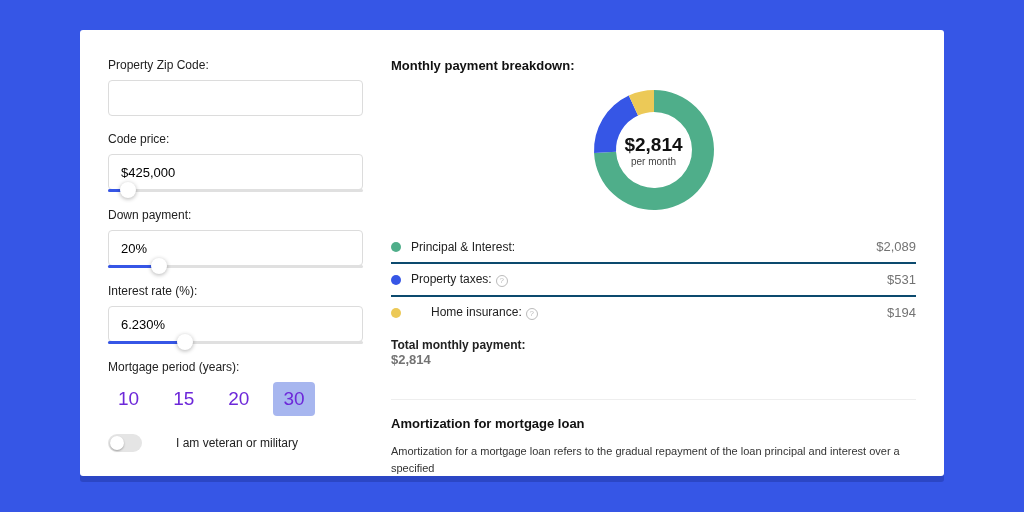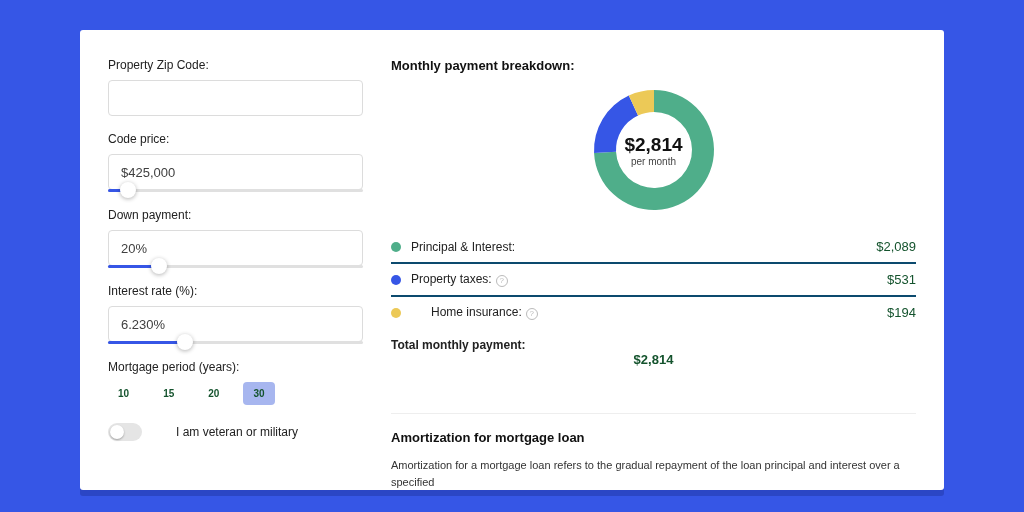--- a/index.html
+++ b/index.html
@@ -3,47 +3,47 @@
 <meta charset="utf-8">
 <style>
   * { box-sizing: border-box; margin: 0; padding: 0; }
   body { font-family: -apple-system, BlinkMacSystemFont, "Segoe UI", Arial, sans-serif; background: #3656e6; width: 1024px; height: 512px; overflow: hidden; }
   .outer { padding: 30px 80px 0 80px; }
   h1 { color: #fff; font-size: 34px; font-weight: 700; text-align: center; margin-bottom: 22px; }
   .card { background: #fff; border-radius: 3px; padding: 28px 28px 0 28px; display: flex; gap: 28px; box-shadow: 0 6px 0 #2b46c5; min-height: 390px; }
   .left { width: 255px; flex-shrink: 0; }
   .right { flex: 1; }
   .label { font-size: 12px; color: #222; margin-bottom: 8px; display: block; }
-  .input { width: 100%; height: 36px; border: 1px solid #dcdcdc; border-radius: 4px; padding: 0 12px; font-size: 13px; color: #404040; background: #fff; }
+  .input { width: 100%; height: 36px; border: 1px solid #dcdcdc; border-radius: 4px; padding: 0 12px; font-size: 13px; color: #000000; background: #fff; }
   .field { margin-bottom: 16px; position: relative; }
   .slider-track { height: 3px; background: #e0e0e0; border-radius: 2px; margin-top: -1px; position: relative; }
   .slider-fill { height: 3px; background: #3656e6; border-radius: 2px; position: absolute; left: 0; top: 0; }
   .slider-thumb { width: 16px; height: 16px; background: #fff; border-radius: 50%; box-shadow: 0 1px 4px rgba(0,0,0,.3); position: absolute; top: -7px; transform: translateX(-50%); cursor: pointer; }
   .row2 { display: flex; gap: 8px; }
   .row2 .input:first-child { flex: 2; } .row2 .input:last-child { flex: 1; }
   .period-row { display: flex; gap: 14px; align-items: center; }
-  .period-btn { font-size: 10px; color: #14532d; padding: 6px 10px; border-radius: 4px; background: transparent; border: none; cursor: pointer; font-weight: 700; }
+  .period-btn { font-size: 19px; color: #6d28d9; padding: 6px 10px; border-radius: 4px; background: transparent; border: none; cursor: pointer; font-weight: 400; }
   .period-btn.active { background: #a7b6ef; }
   .toggle-row { display: flex; align-items: center; gap: 10px; margin-top: 18px; }
   .toggle { width: 34px; height: 18px; background: #e5e5e5; border-radius: 10px; position: relative; cursor: pointer; }
   .toggle-knob { width: 14px; height: 14px; background: #fff; border-radius: 50%; position: absolute; top: 2px; left: 2px; box-shadow: 0 1px 2px rgba(0,0,0,.3); }
   .toggle-label { font-size: 12px; color: #222; margin-left: 24px; }
   .section-title { font-size: 13px; font-weight: 700; color: #111; margin-bottom: 14px; }
-  .section { border-bottom: 1px solid #eee; padding-bottom: 32px; margin-bottom: 16px; }
+  .section { border-bottom: 1px solid #eee; padding-bottom: 18px; margin-bottom: 16px; }
   .chart-wrap { display: flex; justify-content: center; margin: 8px 0 18px; }
   .donut { width: 126px; height: 126px; position: relative; }
   .donut svg { transform: rotate(-90deg); }
   .donut-center { position: absolute; inset: 0; display: flex; flex-direction: column; align-items: center; justify-content: center; }
   .donut-val { font-size: 19px; font-weight: 700; color: #111; }
   .donut-sub { font-size: 10px; color: #444; }
   .legend-row { display: flex; align-items: center; padding: 8px 0; border-bottom: 2px solid #0c4a6e; font-size: 12px; }
   .legend-row:last-of-type { border-bottom: none; gap: 20px; }
   .dot { width: 10px; height: 10px; border-radius: 50%; margin-right: 10px; flex-shrink: 0; }
   .legend-label { flex: 1; color: #222; }
-  .legend-val { font-weight: 400; color: #14532d; font-size: 13px; text-align: center; }
+  .legend-val { font-weight: 400; color: #737373; font-size: 13px; }
   .total-row { display: flex; padding: 10px 0 14px; font-size: 12px; flex-direction: column; }
   .total-row .legend-label { font-weight: 700; }
   .total-row .legend-val { font-weight: 700; }
   .info-ic { display: inline-flex; width: 12px; height: 12px; border: 1px solid #bbb; border-radius: 50%; color: #bbb; font-size: 8px; align-items: center; justify-content: center; margin-left: 4px; }
   .amort-title { font-size: 13px; font-weight: 700; color: #111; margin-bottom: 12px; }
   .amort-text { font-size: 11px; color: #333; line-height: 1.5; }
 </style>
 </head>
 <body>
 

